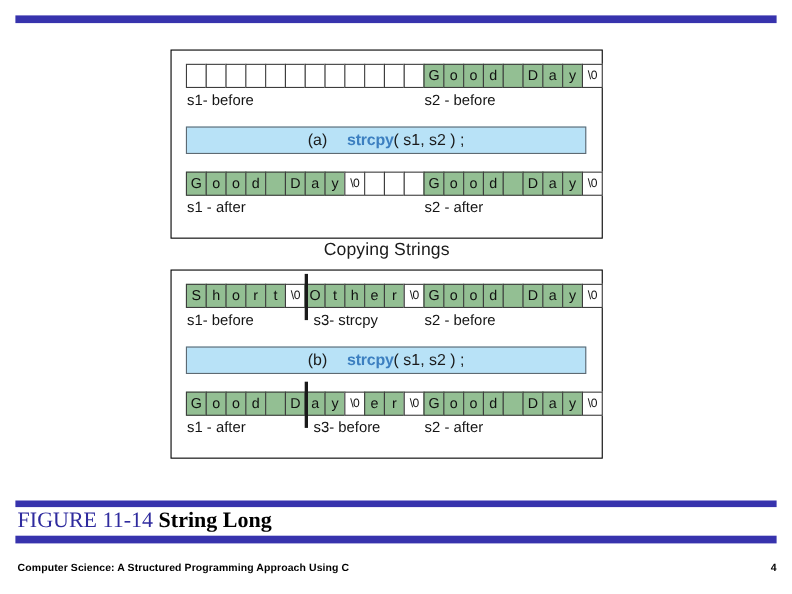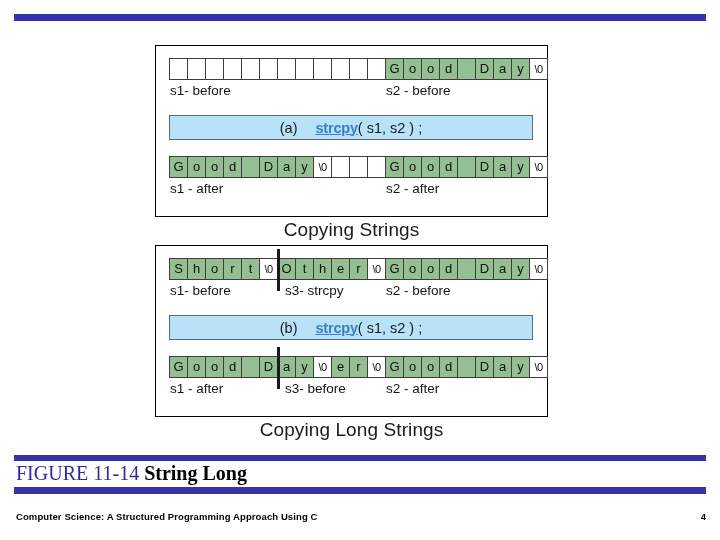--- a/index.html
+++ b/index.html
@@ -40,21 +40,21 @@
     box-sizing: border-box;
   }
   #panel-a { left: 155px; top: 11px; width: 393px; height: 172px; }
   #panel-b { left: 155px; top: 211px; width: 393px; height: 172px; }
 
   .caption {
     position: absolute;
     width: 393px;
     left: 155px;
     text-align: center;
-    font-size: 19px;
+    font-size: 16px;
     color: #1a1a1a;
     letter-spacing: 0.1px;
   }
   #caption-a { top: 185px; }
   #caption-b { top: 385px; }
 
   
   .mem-row {
     position: absolute;
     display: flex;
@@ -100,21 +100,21 @@
     background: #b8e2f7;
     border: 1px solid #5e6a72;
     box-sizing: border-box;
     display: flex;
     align-items: center;
     justify-content: center;
     font-size: 14.5px;
     color: #1b1b1b;
   }
   .call-bar .tag { margin-right: 18px; }
-  .call-bar .fn  { color: #3c7fc0; font-weight: bold; letter-spacing: -0.2px; text-decoration: underline; }
+  .call-bar .fn  { color: #3c7fc0; font-weight: bold; letter-spacing: -0.2px; }
   .call-bar .args { color: #1b1b1b; }
 
   
   #fig-title {
     position: absolute;
     left: 16px;
     top: 462px;
     font-family: "Liberation Serif", serif;
     font-size: 20px;
     white-space: nowrap;
@@ -273,21 +273,20 @@
         <div class="cell green" style="background: rgb(147, 191, 147);"></div>
         <div class="cell green" style="background: rgb(147, 191, 147);">D</div>
         <div class="cell green" style="background: rgb(147, 191, 147);">a</div>
         <div class="cell green" style="background: rgb(147, 191, 147);">y</div>
         <div class="cell nul">\0</div>
       </div>
     <div class="row-label" style="left:14px;  top:135px;">s1 - after</div>
     <div class="row-label" style="left:129px; top:135px;">s3- before</div>
     <div class="row-label" style="left:230px; top:135px;">s2 - after</div>
   </div>
-  <div class="caption" id="caption-b">Copying Long Strings</div>
 
 </div>
 
 <div class="rule" id="mid-rule" style="background: rgb(55, 51, 173);"></div>
 
 <div id="fig-title">
   <span class="num">FIGURE 11-14</span>
   <span class="txt">String Long</span>
 </div>
 

